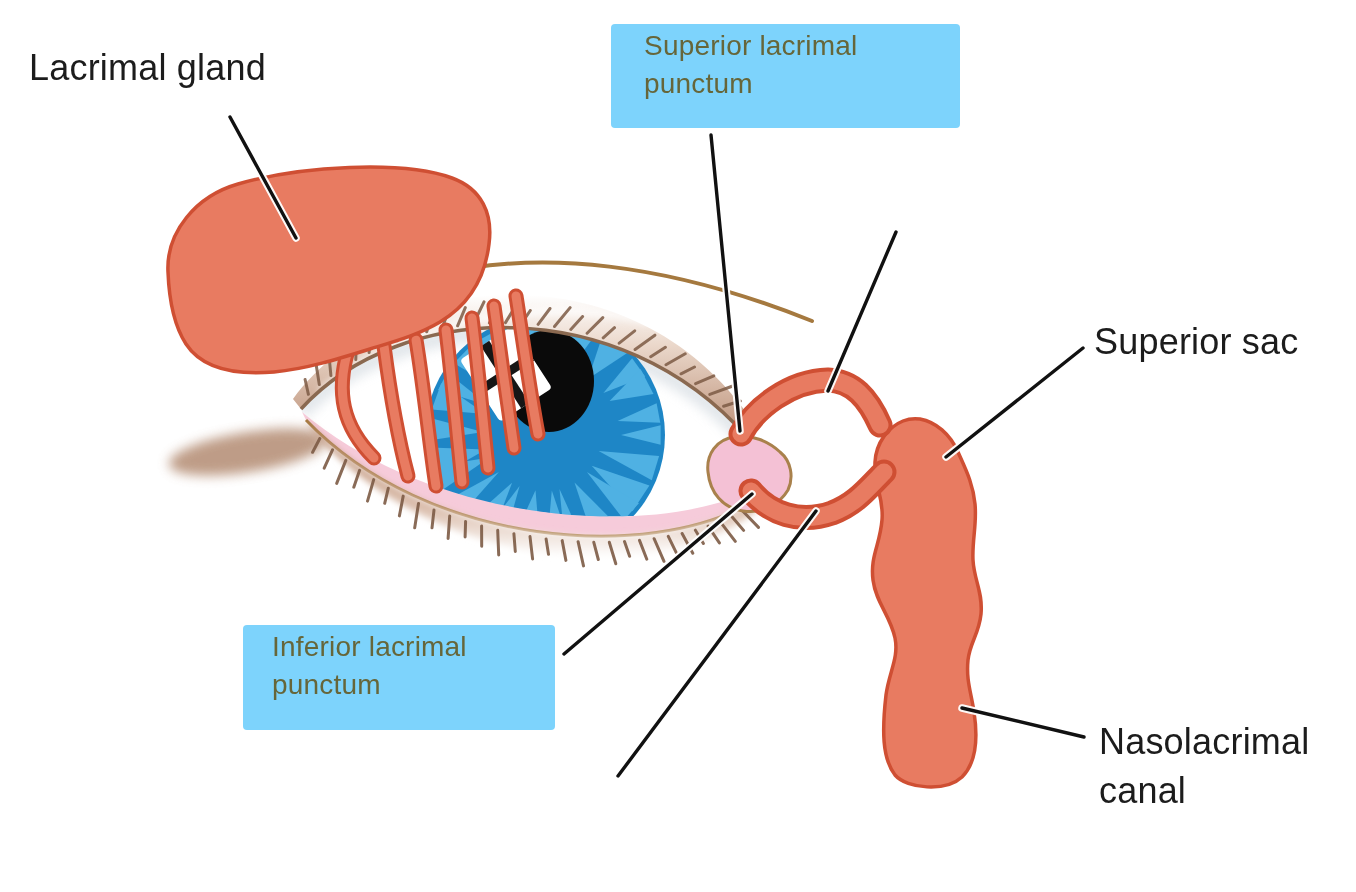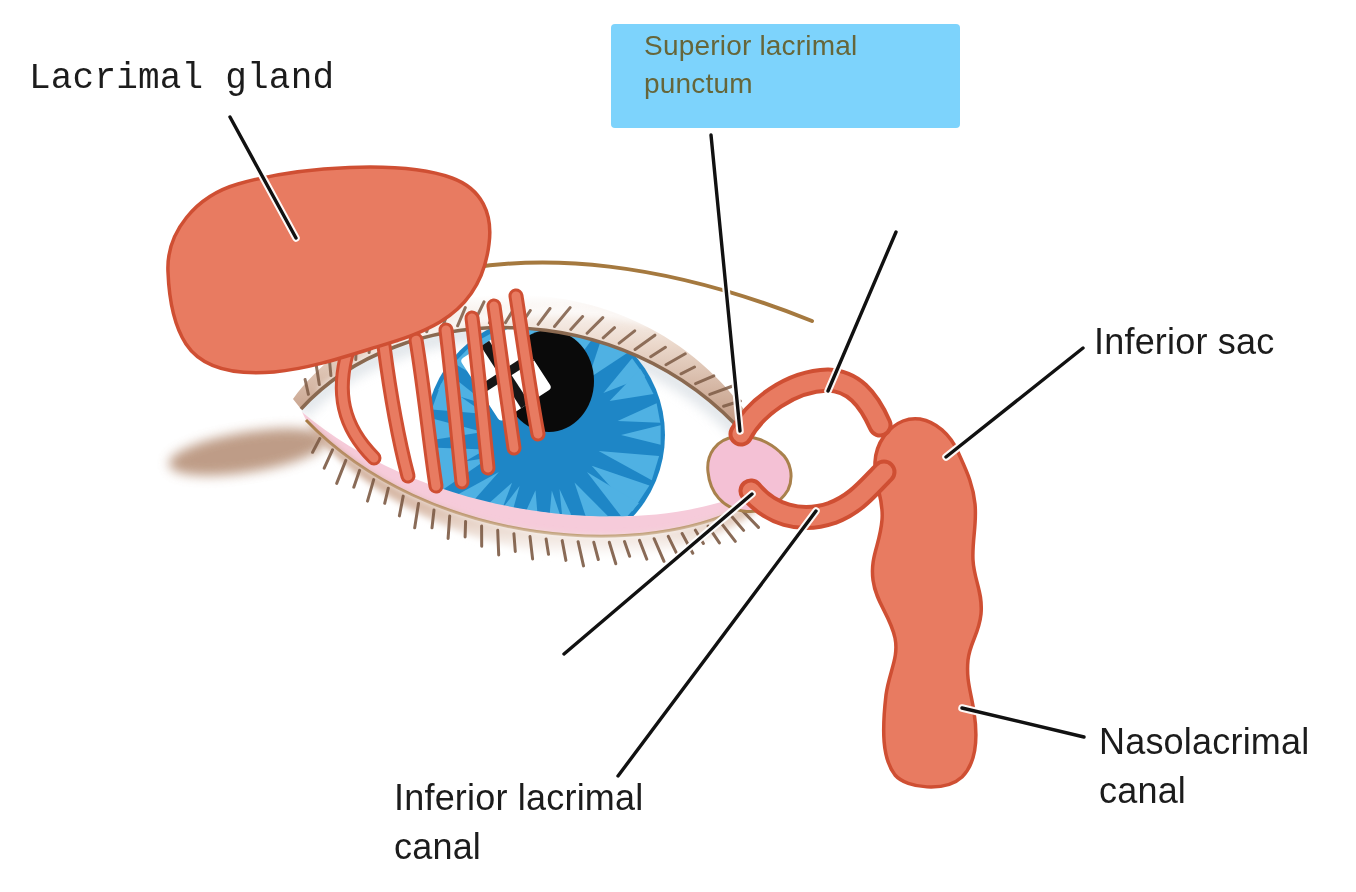--- a/index.html
+++ b/index.html
@@ -236,27 +236,29 @@
       <line x1="711" y1="135" x2="740" y2="431"></line>
       <line x1="896" y1="232" x2="828" y2="391"></line>
       <line x1="1083" y1="348" x2="946" y2="457"></line>
       <line x1="564" y1="654" x2="752" y2="494"></line>
       <line x1="618" y1="776" x2="816" y2="511"></line>
       <line x1="962" y1="708" x2="1084" y2="737"></line>
     </g>
   </g>
 </svg>
 
-<div class="lbl" style="left:29px;top:55px;white-space:nowrap;font-family:Liberation Mono, monospace;">Lacrimal gland</div>
+<div class="lbl" style="left:29px;top:44px;white-space:nowrap;">Lacrimal gland</div>
 
 <div class="callout" style="left:611px;top:24px;width:349px;height:104px;padding:3px 18px 0 33px;">
   <span>Superior lacrimal punctum</span>
 </div>
 
 
-<div class="lbl" style="left:1094px;top:318px;white-space:nowrap;">Inferior sac</div>
-
-
-<div class="lbl" style="left:394px;top:774px;width:300px;">Inferior lacrimal canal</div>
+<div class="lbl" style="left:1094px;top:318px;white-space:nowrap;">Superior sac</div>
+
+<div class="callout" style="left:243px;top:625px;width:312px;height:105px;padding:3px 16px 0 29px;">
+  <span>Inferior lacrimal punctum</span>
+</div>
+
 
 <div class="lbl" style="left:1099px;top:718px;width:250px;">Nasolacrimal canal</div>
 
 </div>
 
 </body></html>

